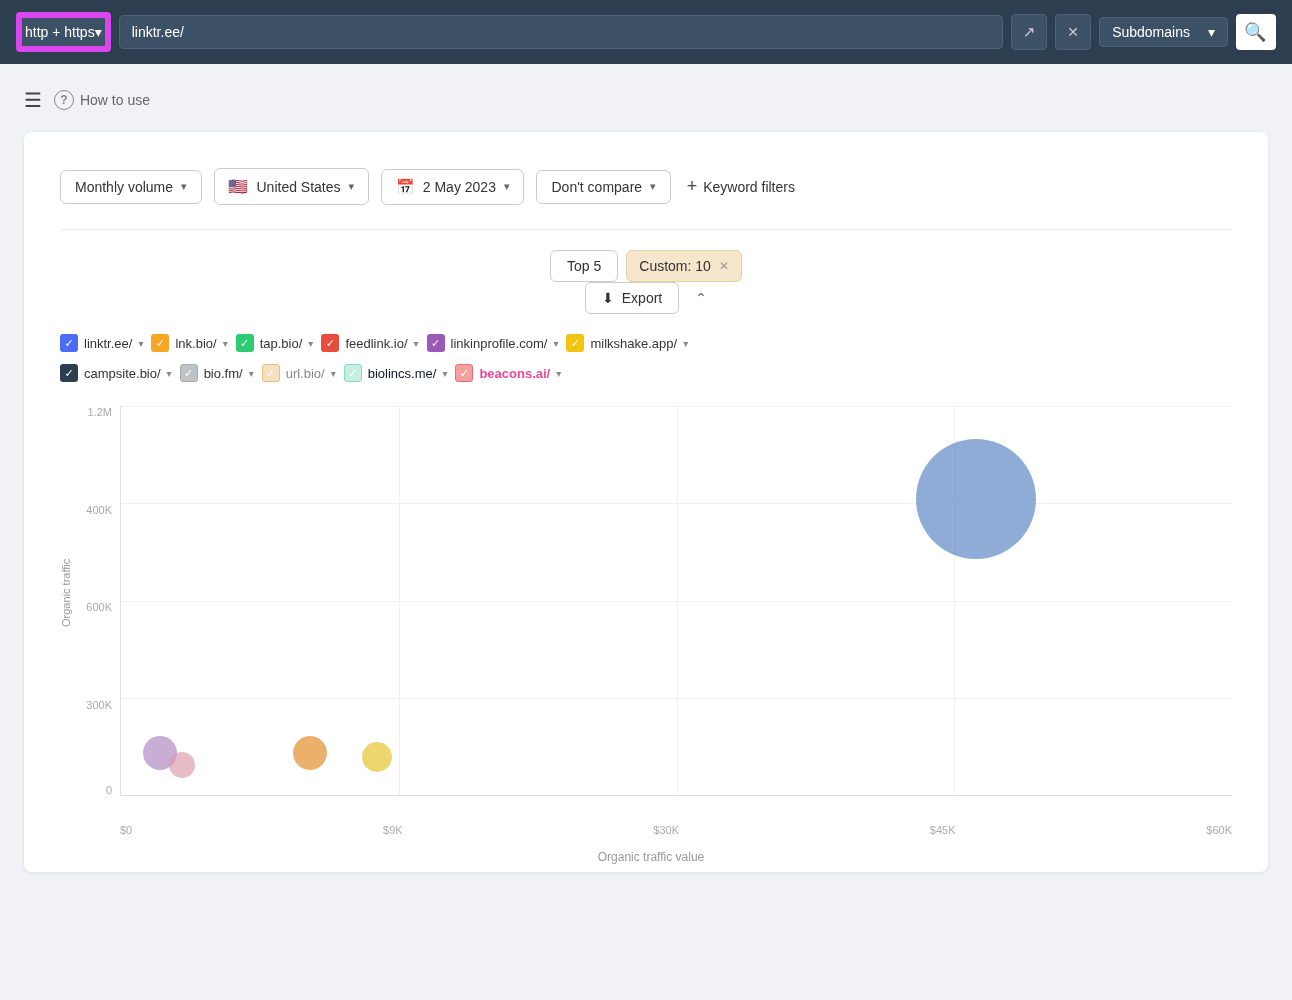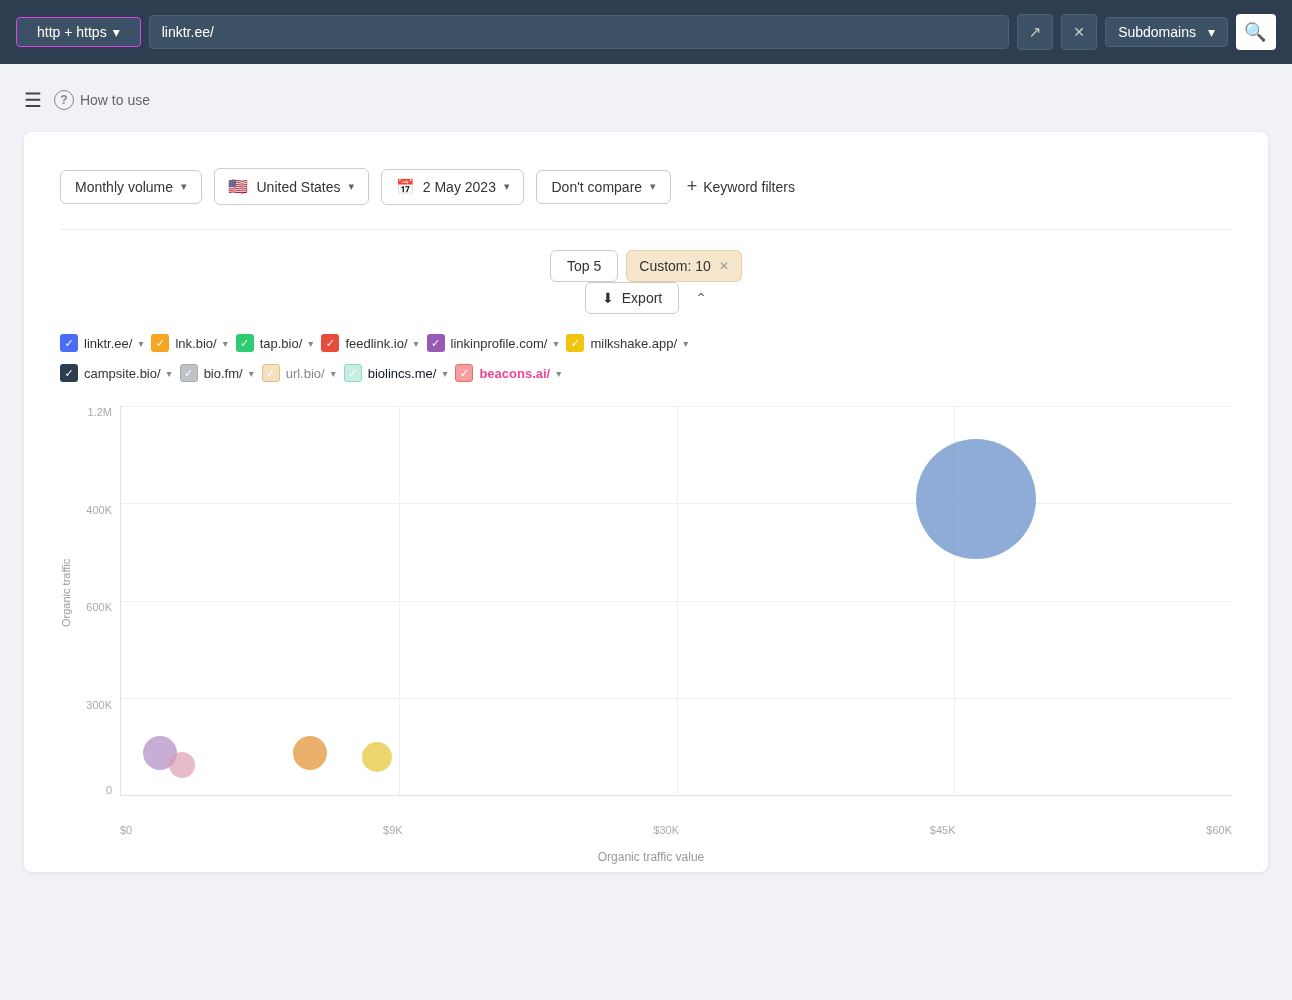--- a/index.html
+++ b/index.html
@@ -9,29 +9,28 @@
     .nav-bar {
       background: #2c3e50;
       height: 64px;
       display: flex;
       align-items: center;
       padding: 0 16px;
       gap: 8px;
     }
     .nav-protocol-select {
       background: #3d5166;
-      border: 1px solid #d946ef;
+      border: 6px solid #d946ef;
       color: #fff;
       border-radius: 4px;
-      padding: 6px 20px;
-      font-size: 14px;
-      cursor: pointer;
-      display: flex;
-      align-items: center;
-      gap: 6px;
+      padding: 6px 3px;
+      font-size: 14px;
+      cursor: pointer;
+      display: flex;
+      align-items: center;
       white-space: nowrap;
     }
     .nav-url-bar {
       flex: 1;
       background: #3d5166;
       border: 1px solid #4a6278;
       border-radius: 4px;
       padding: 8px 12px;
       color: #fff;
       font-size: 14px;
@@ -53,21 +52,21 @@
     .nav-subdomains {
       background: #3d5166;
       border: 1px solid #4a6278;
       color: #fff;
       border-radius: 4px;
       padding: 6px 12px;
       font-size: 14px;
       cursor: pointer;
       display: flex;
       align-items: center;
-      gap: 12px;
+      gap: 18px;
     }
     .nav-search-btn {
       background: #fff;
       border: none;
       border-radius: 4px;
       width: 40px;
       height: 36px;
       display: flex;
       align-items: center;
       justify-content: center;

